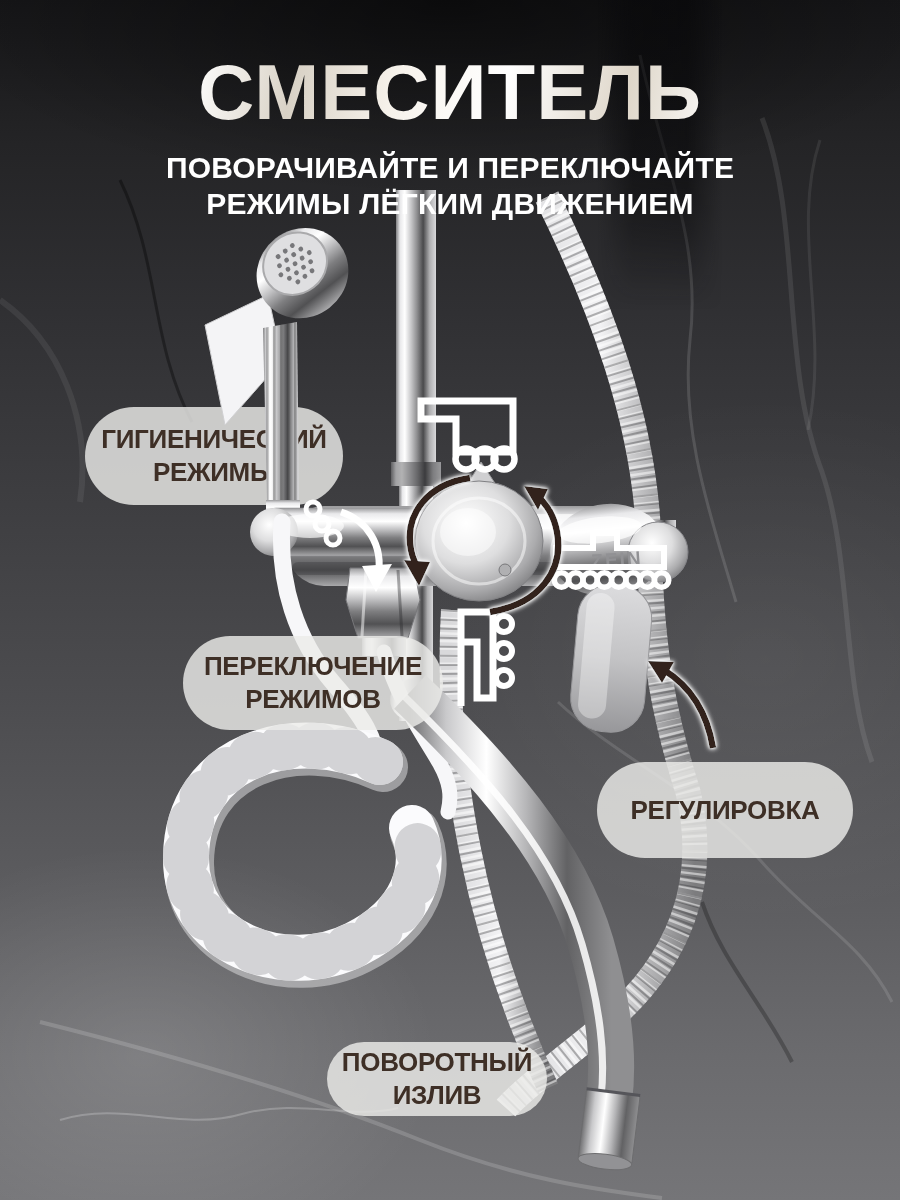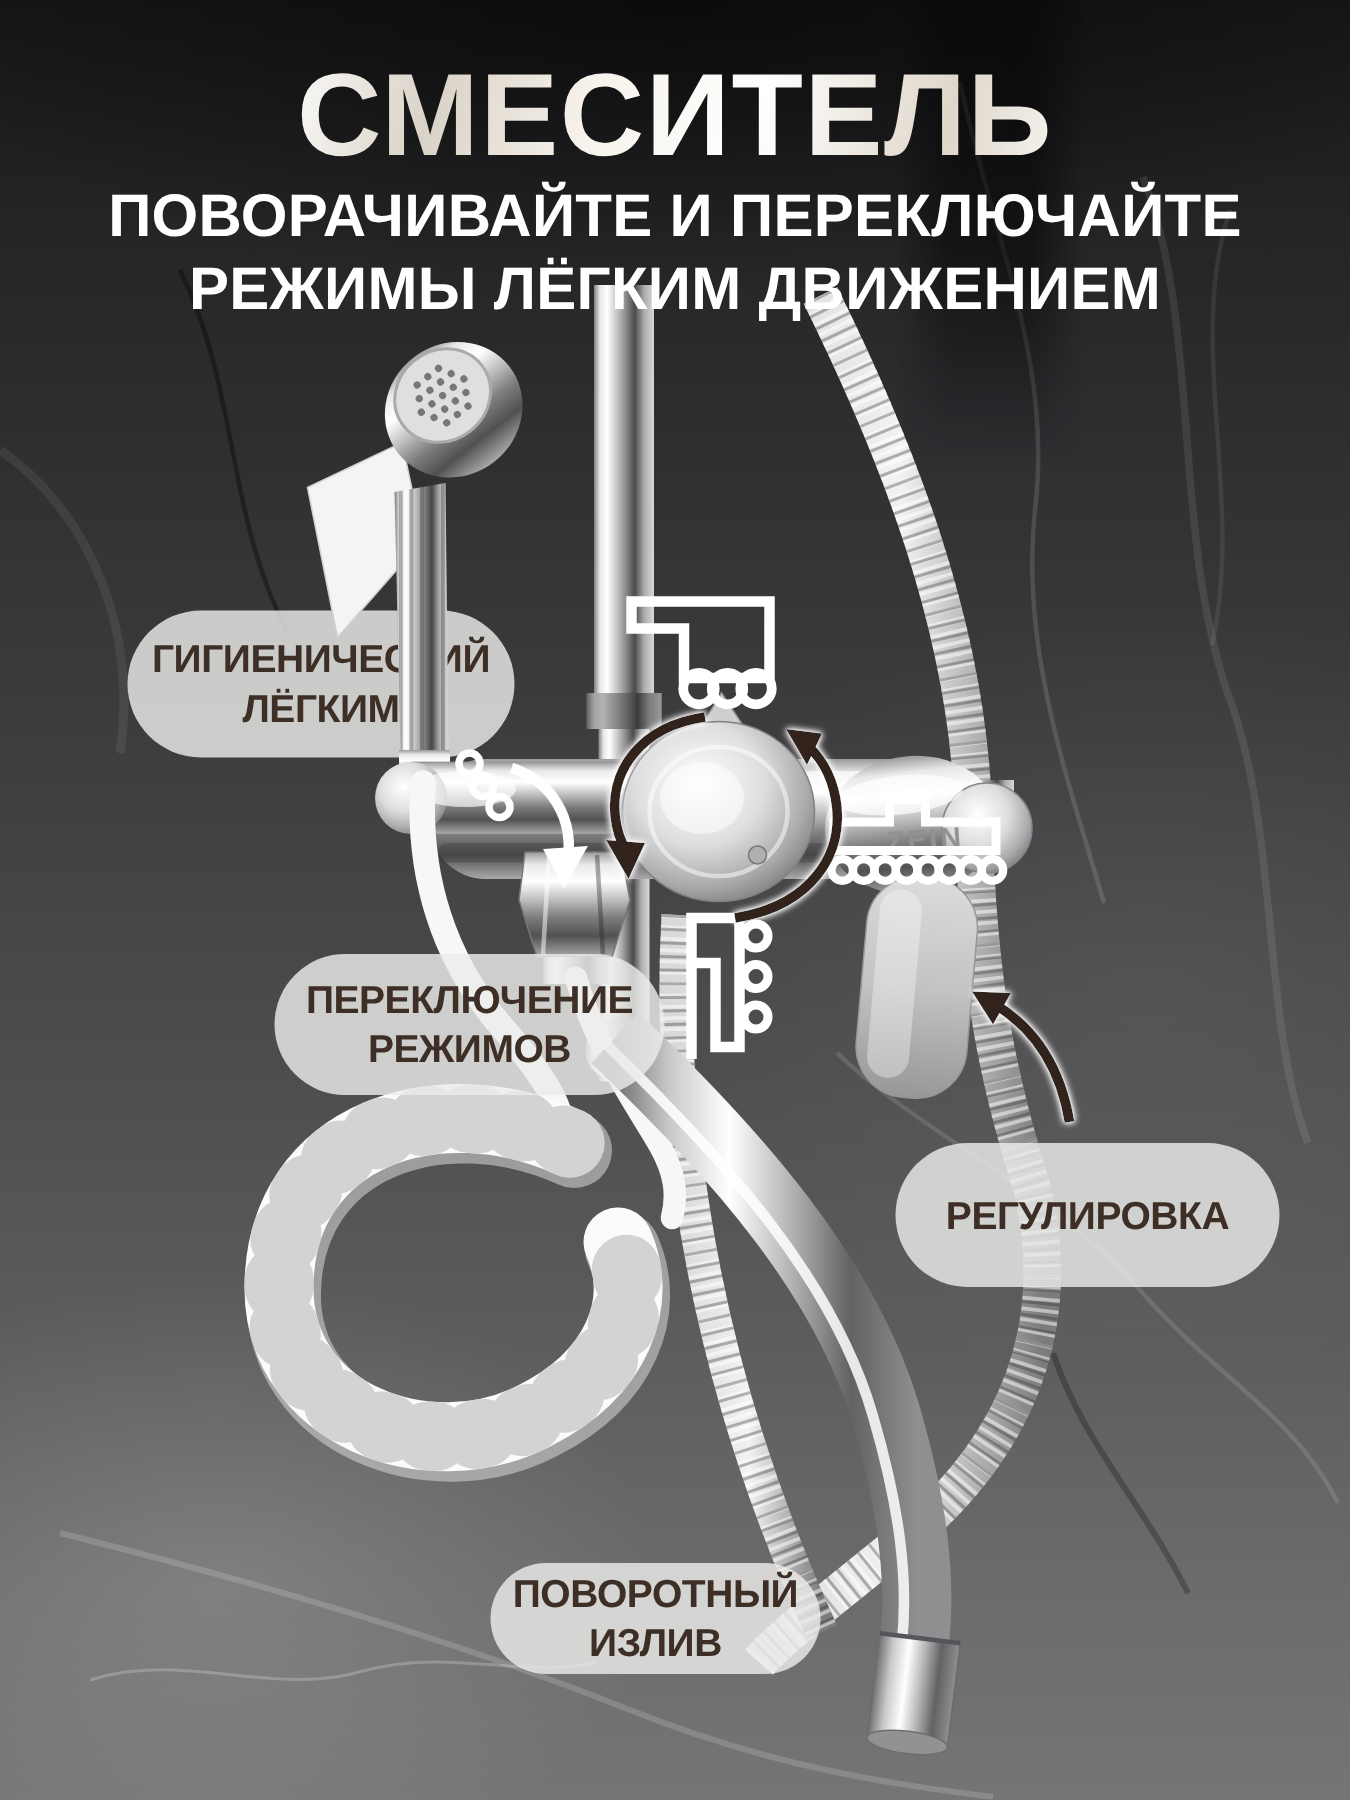--- a/index.html
+++ b/index.html
@@ -17,25 +17,25 @@
   }
   .bg-veins{position:absolute;inset:0;z-index:0;pointer-events:none;}
   .bg-band{
     position:absolute;left:598px;top:0;width:124px;height:310px;z-index:0;pointer-events:none;
     background:linear-gradient(90deg,rgba(8,8,10,0) 0%,rgba(8,8,10,.55) 28%,rgba(8,8,10,.6) 72%,rgba(8,8,10,0) 100%);
     -webkit-mask-image:linear-gradient(180deg,#000 55%,transparent 100%);
     mask-image:linear-gradient(180deg,#000 55%,transparent 100%);
   }
   .header{position:absolute;left:0;top:36px;width:900px;text-align:center;z-index:4;}
   .title{
-    margin:0;font-size:78px;font-weight:800;letter-spacing:1px;line-height:1.05;
+    margin:16px;font-size:78px;font-weight:800;letter-spacing:1px;line-height:1.05;
     background:linear-gradient(103deg,#ffffff 0%,#e9e3d9 10%,#ffffff 20%,#d9d2c6 32%,#f7f3ec 44%,#ffffff 56%,#ded6c9 70%,#ffffff 82%,#ece7de 92%,#ffffff 100%);
     -webkit-background-clip:text;background-clip:text;color:transparent;
   }
-  .subtitle{margin-top:2px;font-size:40px;font-weight:800;color:#ffffff;line-height:1.22;letter-spacing:.2px;}
+  .subtitle{margin-top:2px;font-size:30px;font-weight:800;color:#ffffff;line-height:1.22;letter-spacing:.2px;}
   .subtitle span{display:block;}
   .faucet{position:absolute;inset:0;z-index:2;}
   .callout{
     position:absolute;background:rgba(236,235,233,.82);border-radius:70px;
     display:flex;flex-direction:column;justify-content:center;align-items:center;text-align:center;
     color:#3e2f26;font-weight:800;font-size:26px;line-height:1.26;letter-spacing:-.3px;z-index:3;
   }
   .callout span{display:block;}
   .callout--hygienic{left:85px;top:407px;width:258px;height:98px;z-index:1;}
   .callout--modes{left:183px;top:636px;width:260px;height:94px;}
@@ -66,21 +66,21 @@
   <div class="header">
     <h1 class="title">СМЕСИТЕЛЬ</h1>
     <div class="subtitle">
       <span>ПОВОРАЧИВАЙТЕ И ПЕРЕКЛЮЧАЙТЕ</span>
       <span>РЕЖИМЫ ЛЁГКИМ ДВИЖЕНИЕМ</span>
     </div>
   </div>
 
   <div class="callout callout--hygienic">
     <span>ГИГИЕНИЧЕСКИЙ</span>
-    <span>ЛЁГКИМ</span>
+    <span>РЕЖИМЫ</span>
   </div>
 
   <svg class="faucet" viewBox="0 0 900 1200">
     <defs>
       <linearGradient id="chromeV" x1="0" y1="0" x2="1" y2="0">
         <stop offset="0" stop-color="#808082"></stop>
           <stop offset=".1" stop-color="#e8e8ea"></stop>
         <stop offset=".22" stop-color="#ffffff"></stop>
           <stop offset=".38" stop-color="#c6c6c8"></stop>
         <stop offset=".52" stop-color="#909092"></stop>

